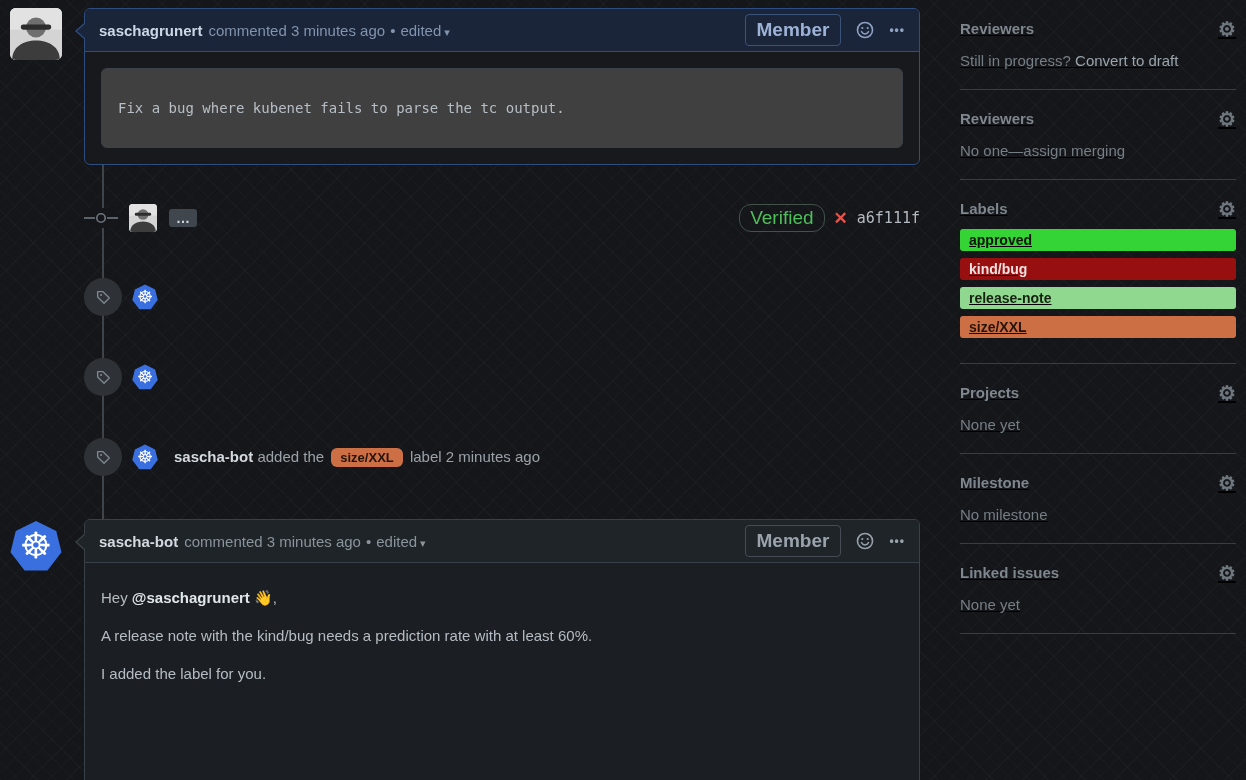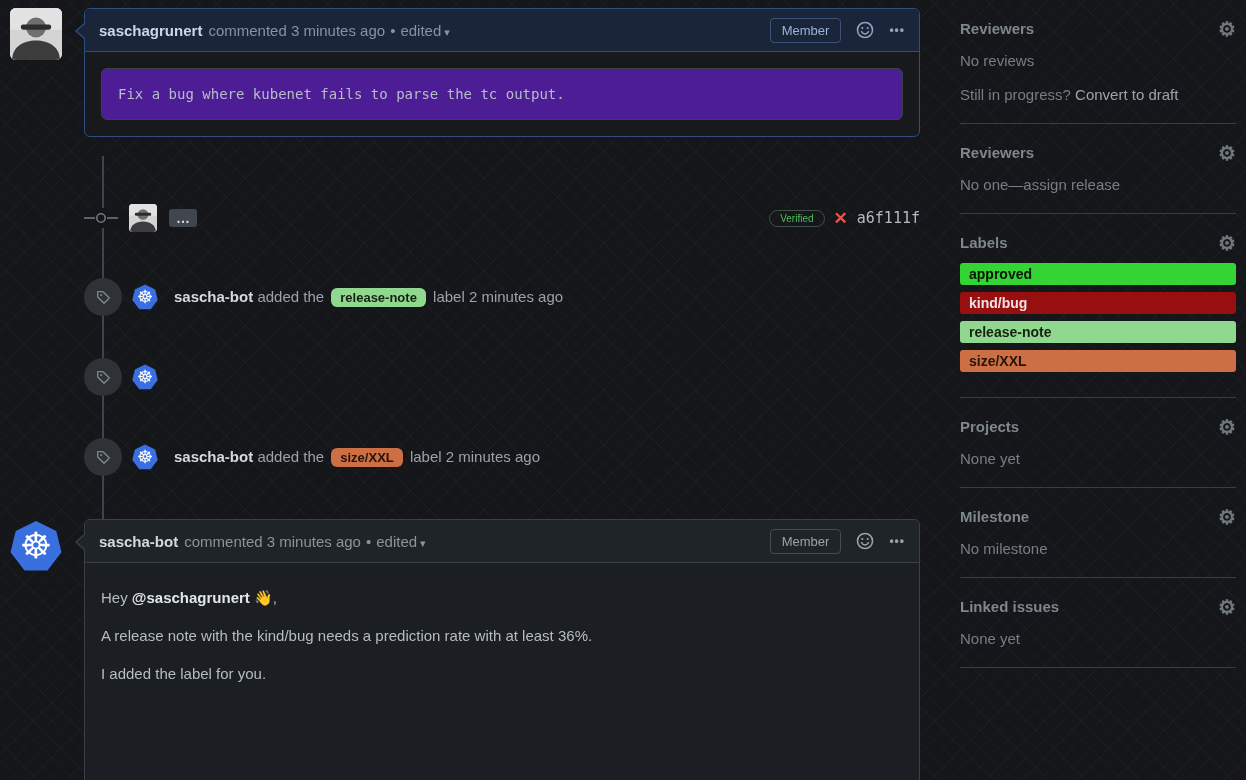--- a/index.html
+++ b/index.html
@@ -37,59 +37,59 @@
   .caret-in { position:absolute; left:-8px;  top:14px; width:0; height:0;
               border:8px solid transparent; border-left:none; }
   .c1 .caret-out{ border-right:9px solid #2e4d80; } .c1 .caret-in{ border-right:9px solid #1a2539; }
   .c2 .caret-out{ border-right:9px solid #3a4047; } .c2 .caret-in{ border-right:9px solid #1f2428; }
   .author{ font-weight:bold; margin-right:6px; }
   .c1 .author{ color:#ccd7e6; } .c2 .author{ color:#d3d9df; }
   .sep{ margin:0 5px; }
   .edited-toggle{ cursor:pointer; }
   .dd-caret{ font-size:11px; margin-left:3px; }
   .head-right{ margin-left:auto; display:flex; align-items:center; gap:15px; }
-  .member{ font-weight:normal; font-size:13px; padding:4px 11px; border-radius:4px; }
+  .member{ font-weight:bold; font-size:19px; padding:4px 11px; border-radius:4px; }
   .c1 .member{ color:#9db2d6; border:1px solid #3c5379; }
   .c2 .member{ color:#9aa2ab; border:1px solid #454c54; }
   .icon-btn{ display:flex; align-items:center; cursor:pointer; }
   .c1 .icon-btn{ color:#8fa2c4; } .c2 .icon-btn{ color:#9aa2ab; }
   .kebab{ font-size:12px; letter-spacing:1px; font-weight:bold; }
 
   .c-body{ padding:16px; }
-  .code-block{ border:1px solid #3b4148; background:#4c1d95; border-radius:6px; padding:17px 16px;
+  .code-block{ border:1px solid #3b4148; background:#404040; border-radius:6px; padding:31px 16px;
                font-family:"DejaVu Sans Mono", monospace; font-size:14px; color:#b7bec5; }
   .c2 .c-body{ padding:8px 16px; }
   .c2 .c-body p{ margin:16px 0; font-size:15px; color:#b5bcc3; line-height:1.45; }
   .c2 .c-body strong{ color:#e0e6eb; }
 
   
   .commit-row{ position:absolute; left:84px; top:200px; width:836px; height:36px;
                display:flex; align-items:center; z-index:1; }
   .commit-icon{ color:#6e767e; display:flex; background:#141619; padding:2px 0; }
   .commit-msg{ margin-left:13px; font-family:"DejaVu Sans Mono", monospace; font-size:15px; color:#b3bac1; }
   .mini-photo{ margin-left:11px; }
   .expander{ margin-left:12px; background:#40464e; color:#cfd8e0; border:none; border-radius:3px;
              padding:0 7px; height:18px; font-size:14px; font-weight:bold; line-height:14px; cursor:pointer; }
   .commit-right{ margin-left:auto; display:flex; align-items:center; gap:9px; }
-  .verified{ border:1px solid #41524a; color:#4fbf5a; font-size:10px; padding:2px 10px; border-radius:12px; cursor:pointer; }
+  .verified{ border:1px solid #41524a; color:#4fbf5a; font-size:19px; padding:2px 10px; border-radius:12px; cursor:pointer; }
   .x-mark{ color:#e5534b; font-weight:bold; font-size:17px; }
   .hash{ font-family:"DejaVu Sans Mono", monospace; font-size:15px; color:#b3bac1; }
 
   
   .label-row{ position:absolute; left:84px; width:836px; height:38px; display:flex; align-items:center; z-index:1; }
   .lr1{ top:278px; } .lr2{ top:358px; } .lr3{ top:438px; }
   .tag-circle{ width:38px; height:38px; border-radius:50%; background:#2e3237; color:#7e868e;
                display:flex; align-items:center; justify-content:center; flex:none; }
   .label-row .hepta-mini{ margin-left:10px; }
   .label-text{ margin-left:16px; font-size:15px; color:#9aa2aa; }
   .label-text strong{ color:#d3d9df; }
   .chip{ display:inline-block; padding:2px 9px; border-radius:6px; font-weight:bold; font-size:13px; margin:0 3px; cursor:pointer; }
 
   
-  .sidebar{ position:absolute; left:960px; top:0; width:276px; z-index:1; }
+  .sidebar{ position:absolute; left:960px; top:0; width:276px; z-index:1;text-decoration:underline; }
   .section{ padding:20px 0 18px; border-bottom:1px solid #383d43; }
   .sec-head{ display:flex; justify-content:space-between; align-items:center;
              font-weight:bold; font-size:15px; color:#7e868e; }
   .gear{ color:#6e767e; font-size:20px; line-height:16px; cursor:pointer; }
   .sec-line{ margin-top:13px; font-size:15px; color:#767e86; line-height:1.4; }
   .sec-link{ color:#9aa4ad; cursor:pointer;margin-top:44px; }
   .side-chips{ margin-top:12px; }
   .side-chip{ display:block; width:100%; padding:3px 9px; border-radius:3px;
               font-weight:bold; font-size:14px; margin-bottom:7px; cursor:pointer; }
 </style>
@@ -166,26 +166,20 @@
   <div class="label-row lr1">
     <span class="tag-circle">
       <svg viewBox="0 0 16 16" width="17" height="17" fill="none" stroke="currentColor" stroke-width="1.3">
         <path d="M2.5 2.5h5l6 6-5 5-6-6z" stroke-linejoin="round"></path>
           <circle cx="5.7" cy="5.7" r="1" fill="currentColor" stroke="none"></circle>
       </svg>
     </span>
     <span class="hepta hepta-mini">
         <span>☸</span>
       </span>
-    <span class="label-text">
-      <strong>sascha-bot</strong>
-      <span>added the</span>
-      <span class="chip" style="background-color: rgb(144, 216, 144); color: rgb(21, 34, 15);">release-note</span>
-      <span>label 2 minutes ago</span>
-    </span>
   </div>
 
   <div class="label-row lr2">
     <span class="tag-circle">
       <svg viewBox="0 0 16 16" width="17" height="17" fill="none" stroke="currentColor" stroke-width="1.3">
         <path d="M2.5 2.5h5l6 6-5 5-6-6z" stroke-linejoin="round"></path>
           <circle cx="5.7" cy="5.7" r="1" fill="currentColor" stroke="none"></circle>
       </svg>
     </span>
     <span class="hepta hepta-mini">
@@ -233,42 +227,41 @@
             <circle cx="5.6" cy="6.2" r="0.95" fill="currentColor"></circle>
             <circle cx="10.4" cy="6.2" r="0.95" fill="currentColor"></circle>
             <path d="M4.9 9.4c.8 1.4 2 2.1 3.1 2.1s2.3-.7 3.1-2.1" fill="none" stroke="currentColor" stroke-width="1.3" stroke-linecap="round"></path>
           </svg>
         </span>
         <span class="icon-btn kebab">•••</span>
       </span>
     </div>
     <div class="c-body">
       <p><span>Hey </span><strong>@saschagrunert</strong> <span>👋</span><span>,</span></p>
-      <p>A release note with the kind/bug needs a prediction rate with at least 36%.</p>
+      <p>A release note with the kind/bug needs a prediction rate with at least 60%.</p>
       <p>I added the label for you.</p>
     </div>
   </div>
 
   <div class="sidebar">
 
     <div class="section">
       <div class="sec-head">
         <span>Reviewers</span>
         <span class="gear">⚙</span>
       </div>
-      <div class="sec-line">No reviews</div>
       <div class="sec-line"><span>Still in progress?</span> <span class="sec-link">Convert to draft</span></div>
     </div>
 
     <div class="section">
       <div class="sec-head">
         <span>Reviewers</span>
         <span class="gear">⚙</span>
       </div>
-      <div class="sec-line">No one—assign release</div>
+      <div class="sec-line">No one—assign merging</div>
     </div>
 
     <div class="section">
       <div class="sec-head">
         <span>Labels</span>
         <span class="gear">⚙</span>
       </div>
       <div class="side-chips">
         <span class="side-chip" style="background-color: rgb(53, 212, 53); color: rgb(11, 20, 6);">approved</span>
         <span class="side-chip" style="background-color: rgb(151, 15, 15); color: rgb(239, 226, 226);">kind/bug</span>

